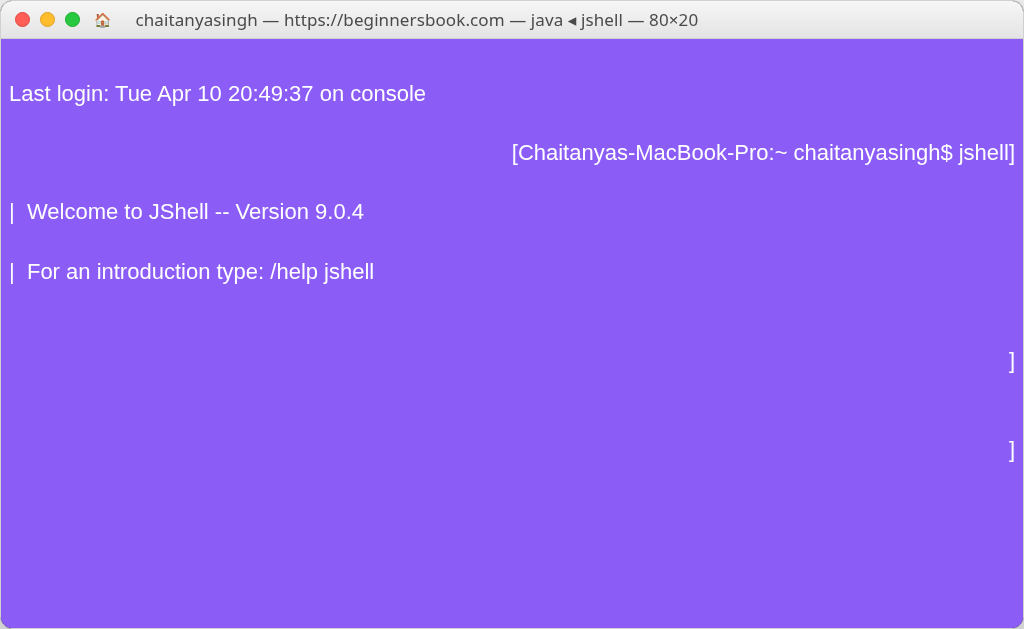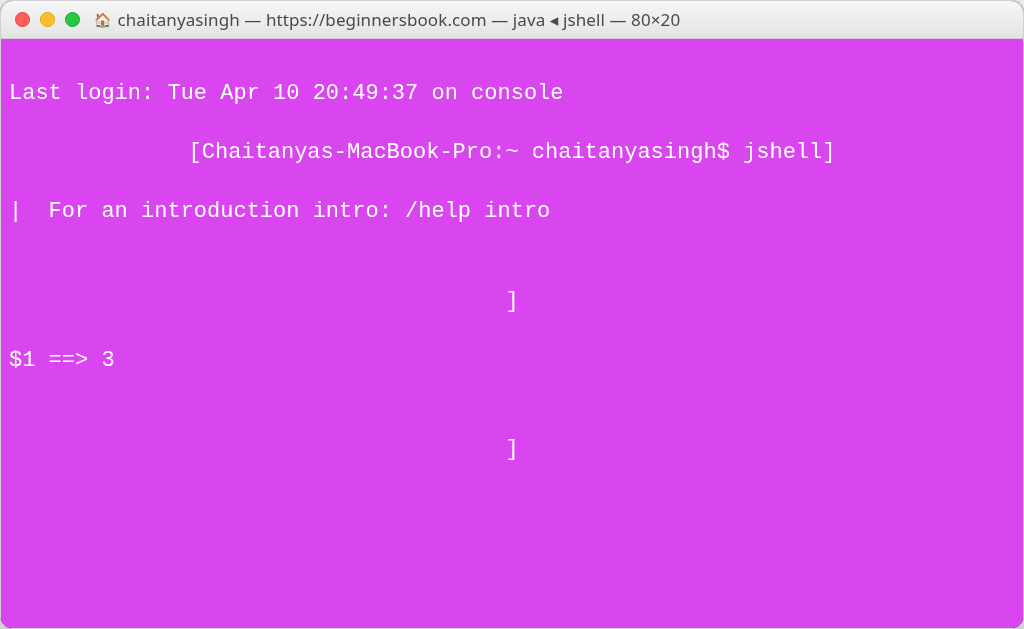--- a/index.html
+++ b/index.html
@@ -30,33 +30,34 @@
     .tl{ width:15px; height:15px; border-radius:50%; display:block; }
     .tl.close   { background:#ff5f57; border:1px solid #e0443e; }
     .tl.minimize{ background:#ffbd2e; border:1px solid #dea123; }
     .tl.zoom    { background:#28c940; border:1px solid #1aab29; }
     .titlebar .icon-char{ color:#9b9b9b; margin-right:6px; font-size:14px; line-height:1; }
     .titlebar .title{
       color:#4a4a4a;
       font-size:17px;
       white-space:nowrap; overflow:hidden; text-overflow:ellipsis;
       letter-spacing:.1px;
+      margin-left:18px;
     }
     .term{
       flex:1 1 auto;
-      background:#d946ef;
+      background:#8b5cf6;
       color:#fff;
-      font-family:Liberation Mono, monospace;
+      font-family:Liberation Sans, sans-serif;
       font-size:22px;
       line-height:1.35;
       padding:10px 8px 8px 8px;
       white-space:pre;
       overflow:hidden;
     }
-    .term .row{ display:flex; justify-content:center; }
+    .term .row{ display:flex; justify-content:flex-end; }
     .term .bracket{
     }
   </style>
 </head>
 <body>
 
 <div class="window">
 
   <div class="titlebar">
     <div class="traffic-lights">
@@ -64,24 +65,24 @@
       <span class="tl minimize" title="minimize"></span>
       <span class="tl zoom" title="zoom"></span>
     </div>
     <span class="icon-char">🏠</span>
     <span class="title">chaitanyasingh — https://beginnersbook.com — java ◂ jshell — 80×20</span>
   </div>
 
   <div class="term">
 <div>Last login: Tue Apr 10 20:49:37 on console</div>
 <div class="row"><span class="bracket">[Chaitanyas-MacBook-Pro:~ chaitanyasingh$ jshell</span><span class="bracket">]</span></div>
-<div>|  For an introduction intro: /help intro</div>
+<div>|  Welcome to JShell -- Version 9.0.4</div>
+<div>|  For an introduction type: /help jshell</div>
 <div></div>
 <div class="row"><span class="bracket">]</span></div>
-<div>$1 ==&gt; 3</div>
 <div></div>
 <div class="row"><span class="bracket">]</span></div>
 <div></div>
 
 
 <div></div>
 
 
 <div></div>
 

